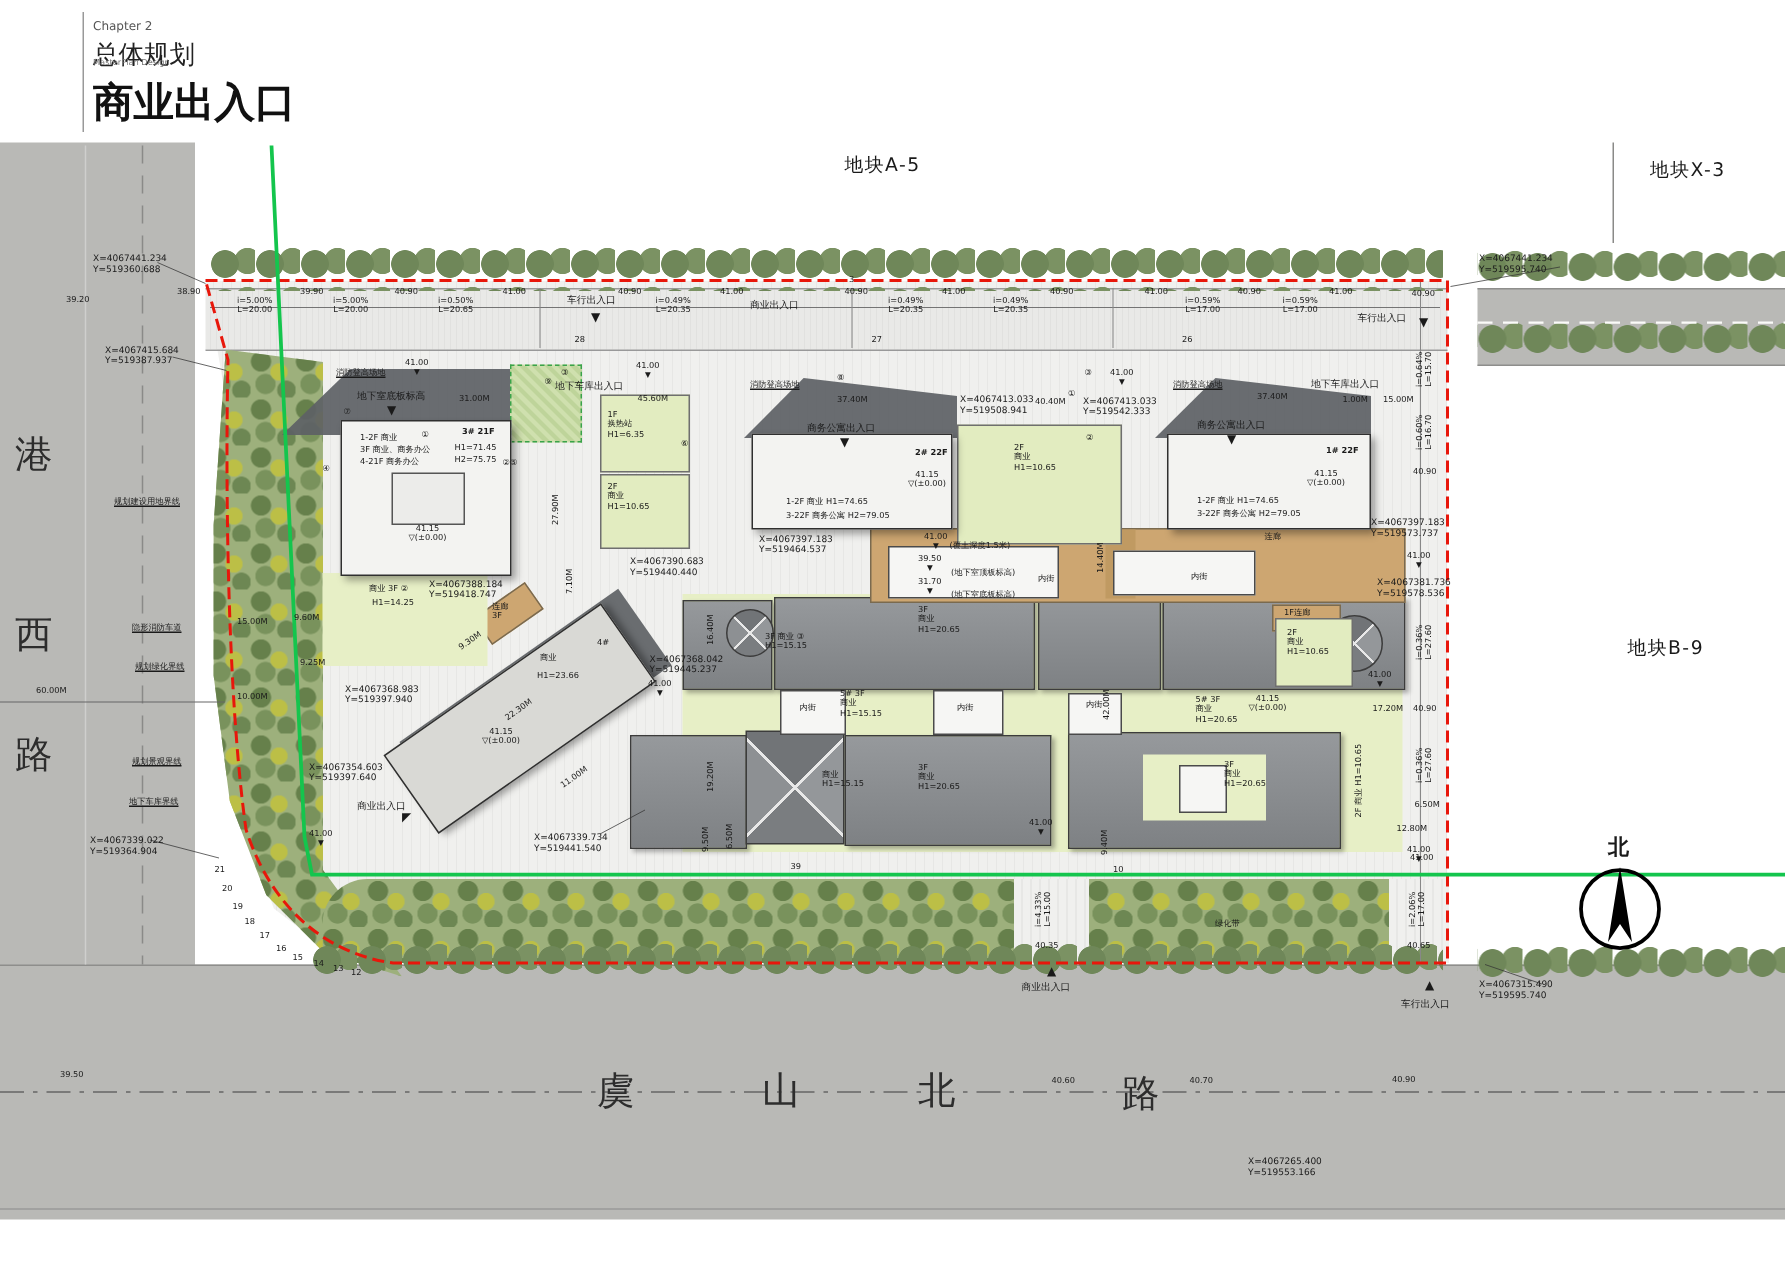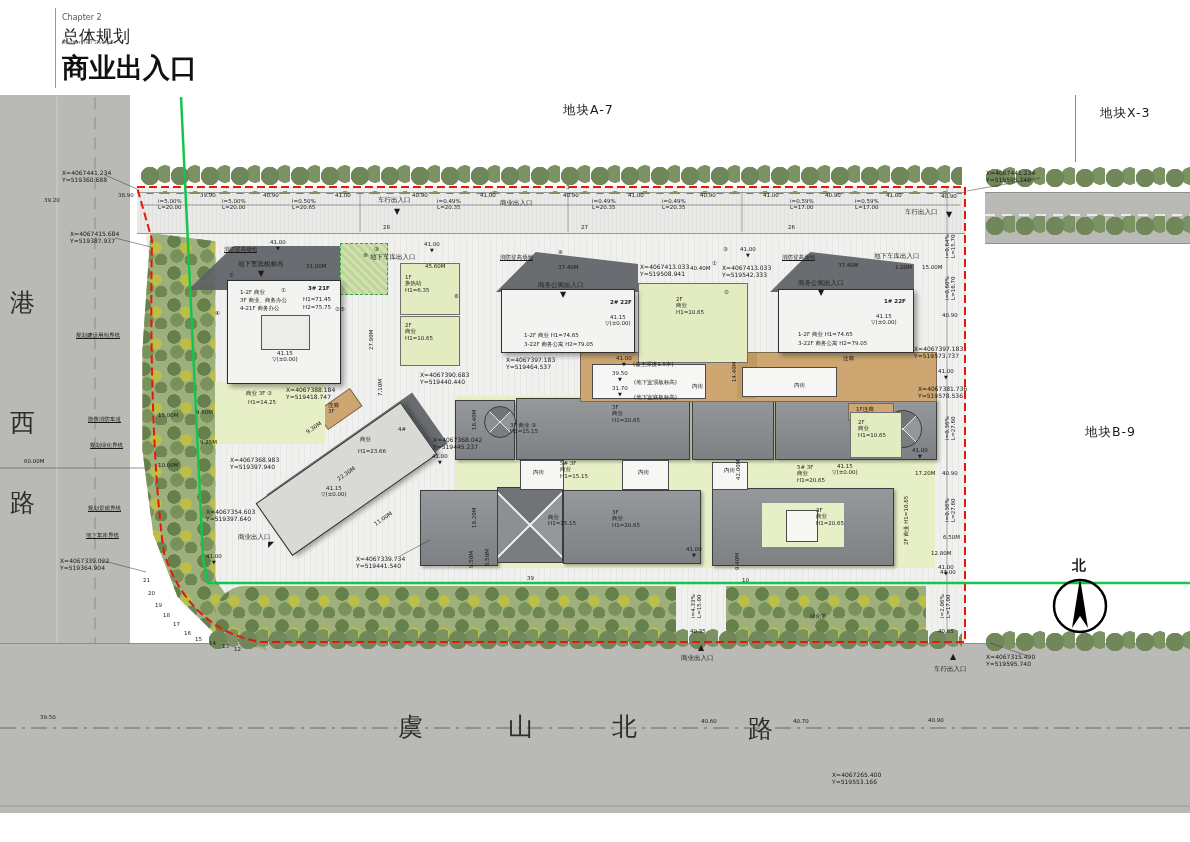--- a/index.html
+++ b/index.html
@@ -160,21 +160,21 @@
     <path d="M137,187 H965 V642 H262 C218,636 181,606 164,553 C152,468 150,330 152,240 L137,187 Z" fill="none" stroke="#e8170b" stroke-width="2" stroke-dasharray="8 4"></path>
     <path d="M181,97 L203,558 L208,583 L1190,583" fill="none" stroke="#14c54d" stroke-width="2.5"></path>
   </svg>
 
   <svg style="left:1048px;top:572px;" width="66" height="66">
     <circle cx="32" cy="34" r="26" stroke="#000" stroke-width="2.5" fill="none"></circle>
     <polygon points="32,6 40,56 32,44 24,56" fill="#000"></polygon>
   </svg>
 
   <div class="abs" style="left:0;top:0;width:1190px;height:842px;" id="ann">
-      <div class="lbl lg" style="left: 563px; top: 103px;">地块A-7</div>
+      <div class="lbl lg" style="left: 563px; top: 103px;">地块A-5</div>
       <div class="lbl lg" style="left: 1100px; top: 106px;">地块X-3</div>
       <div class="lbl lg" style="left: 1085px; top: 425px;">地块B-9</div>
       <div class="lbl xl" style="left: 10px; top: 288px;">港</div>
       <div class="lbl xl" style="left: 10px; top: 408px;">西</div>
       <div class="lbl xl" style="left: 10px; top: 488px;">路</div>
       <div class="lbl xl" style="left: 398px; top: 712px;">虞</div>
       <div class="lbl xl" style="left: 508px; top: 712px;">山</div>
       <div class="lbl xl" style="left: 612px; top: 712px;">北</div>
       <div class="lbl xl" style="left: 748px; top: 714px;">路</div>
       <div class="lbl n14" style="left: 1072px; top: 557px;">北</div>

